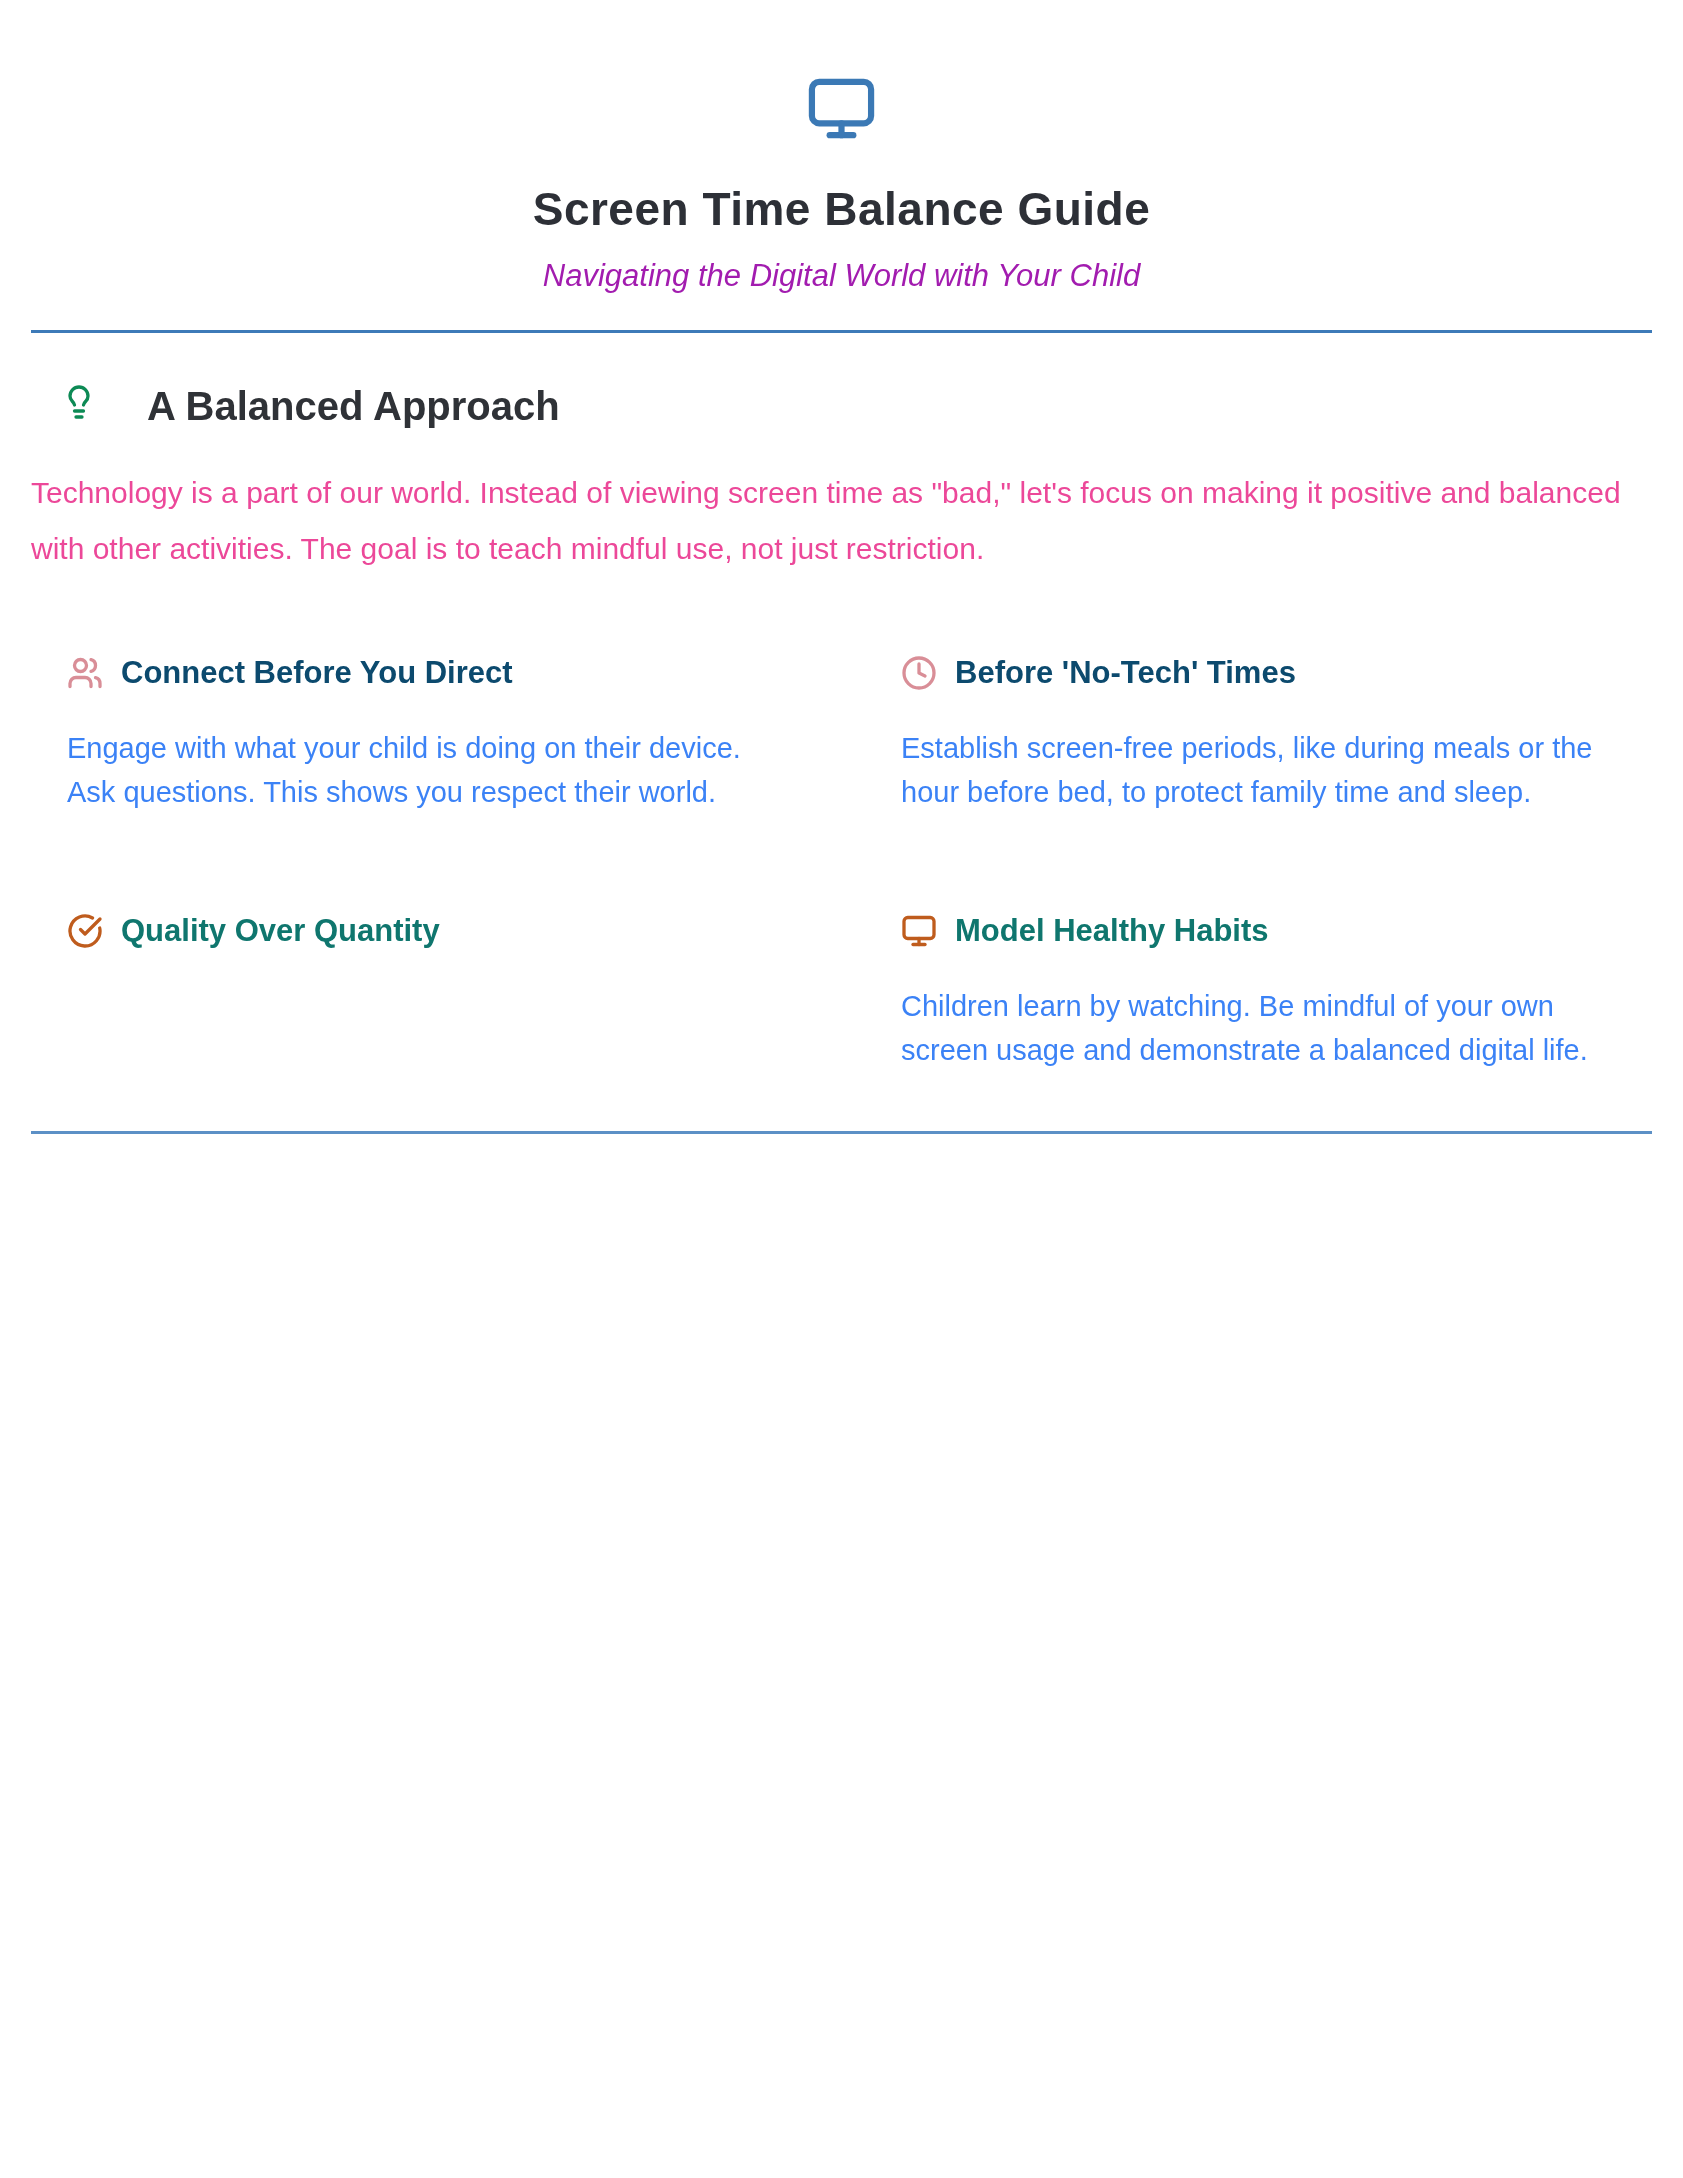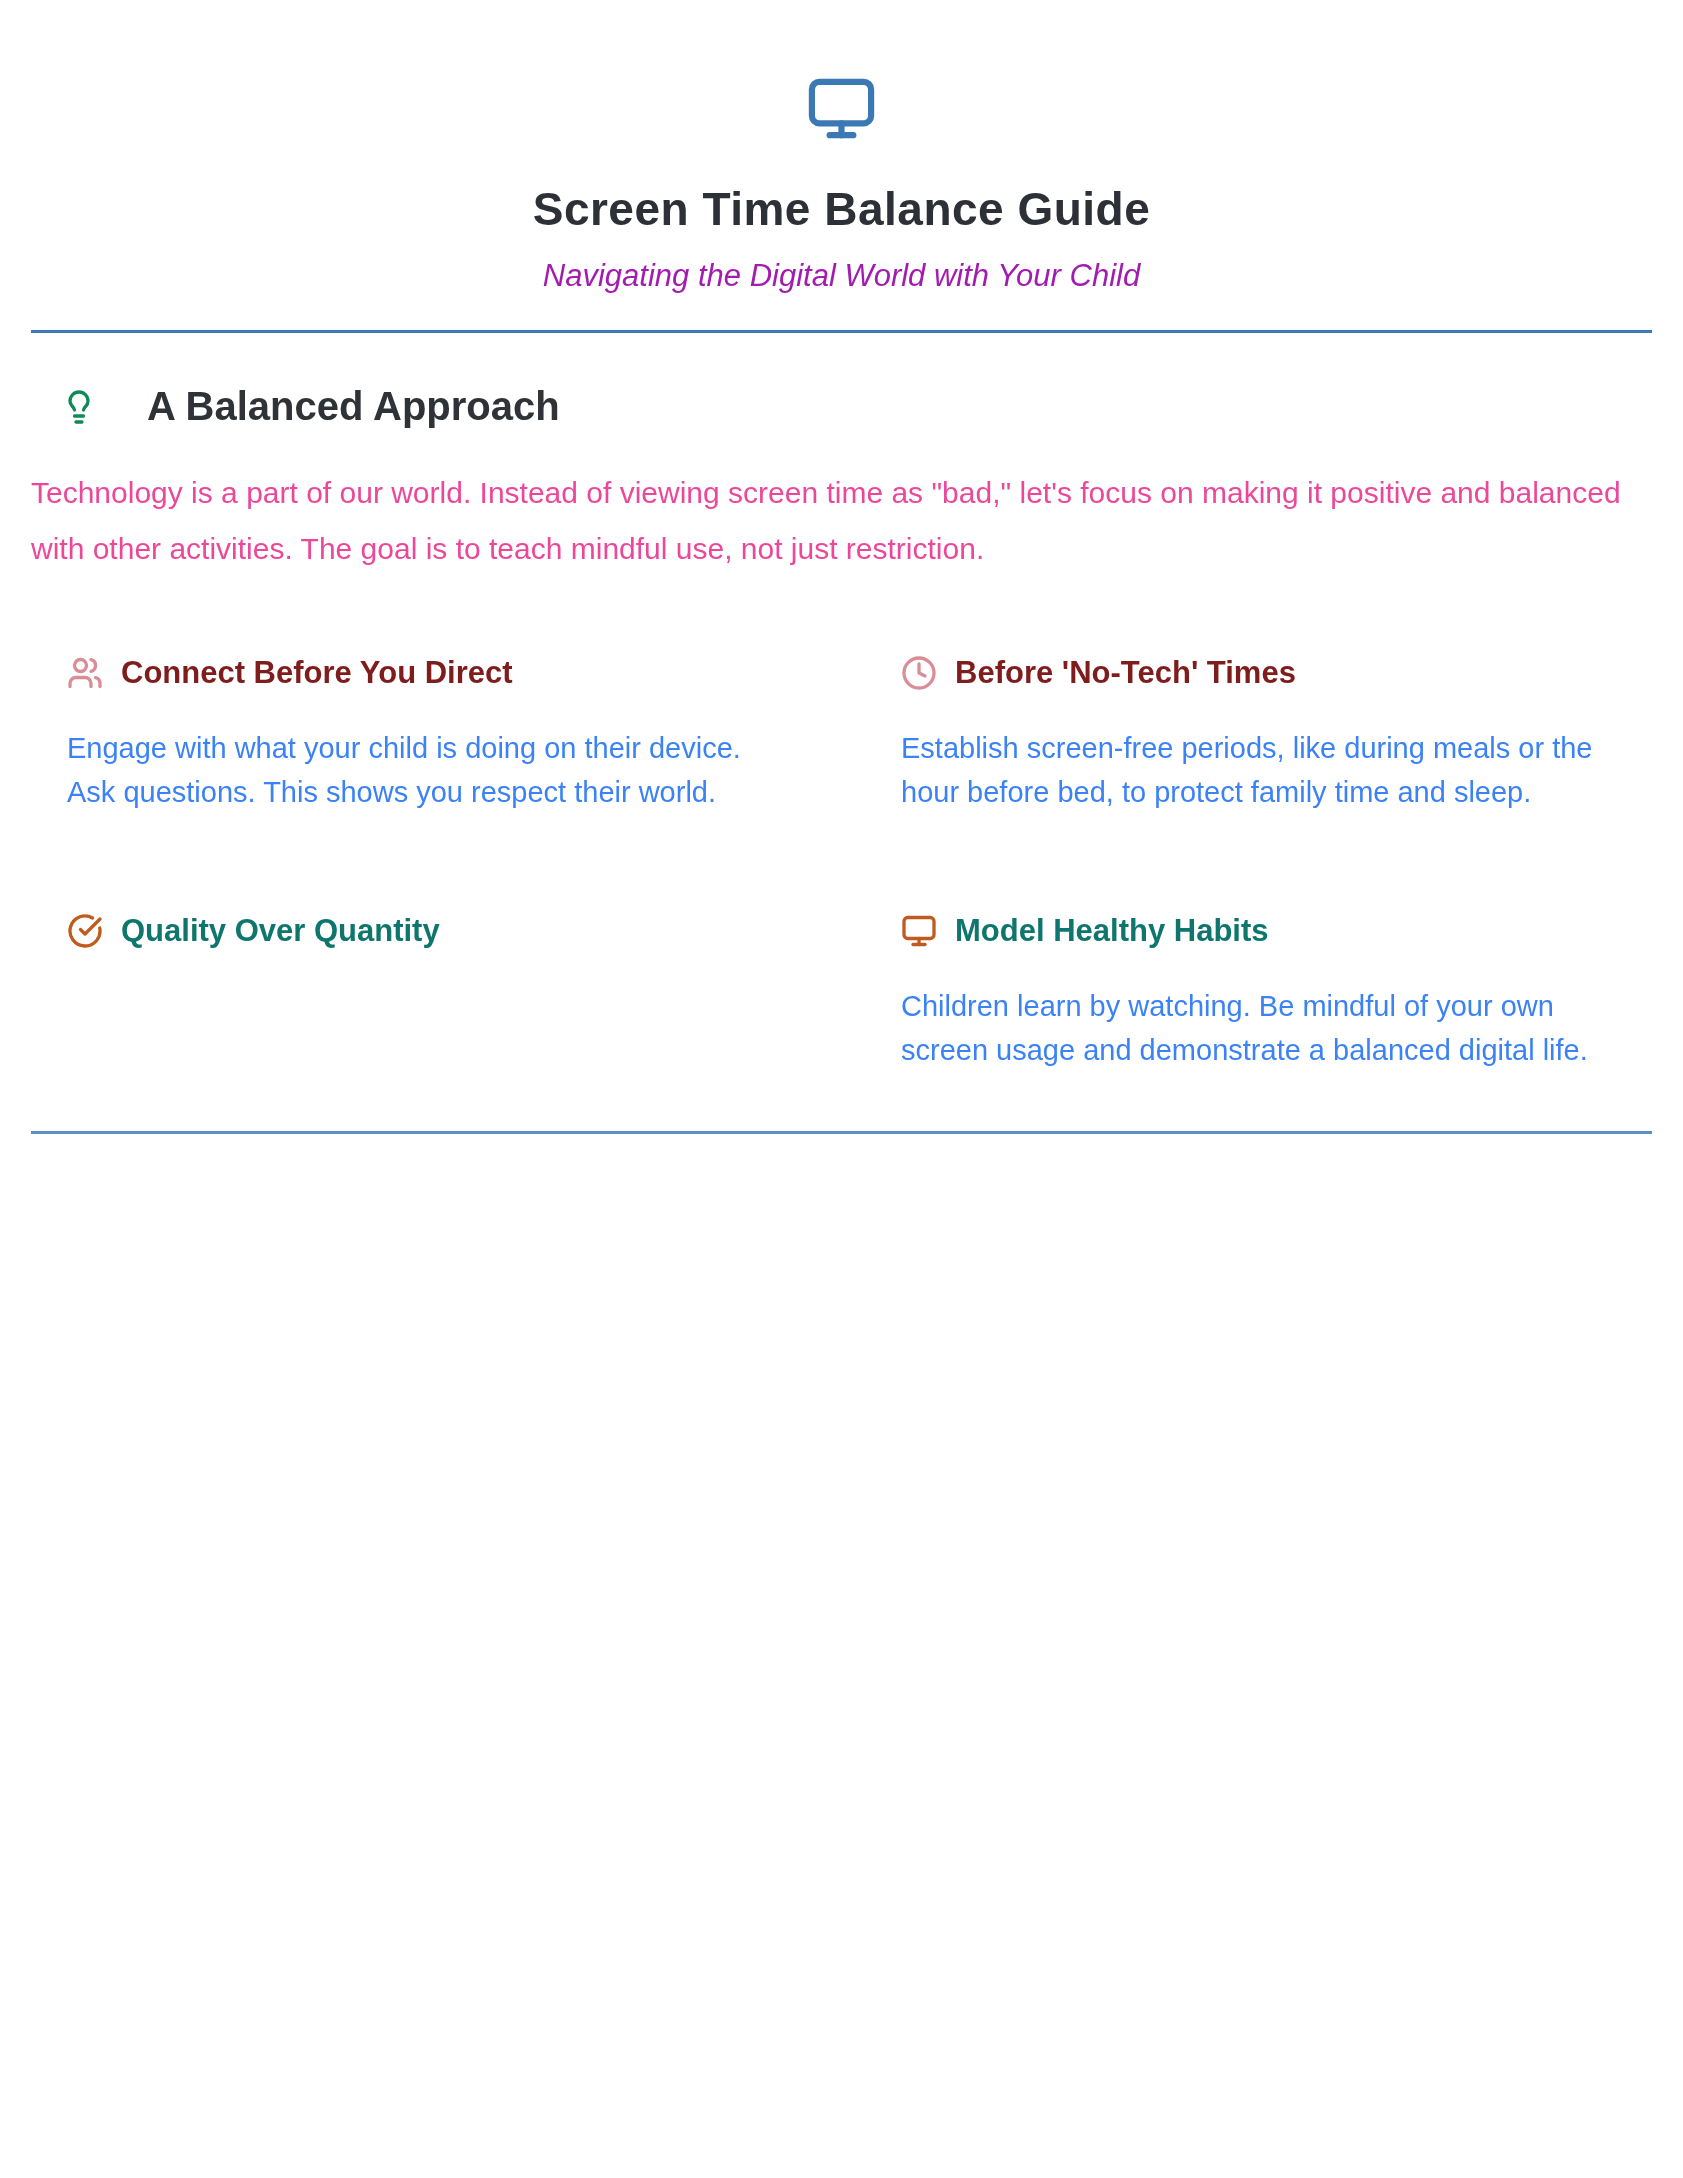--- a/index.html
+++ b/index.html
@@ -34,21 +34,20 @@
 
   .rule-top {
     border: none;
     border-top: 3px solid #3d7ab8;
     margin: 36px 0 0;
   }
 
   
   .section-heading {
     display: flex;
-    align-items: center;
     gap: 50px;
     margin: 51px 0 0 30px;
   }
   .section-heading .bulb svg { width: 36px; height: 36px; color: #0d8a55; display: block; }
   .section-heading h2 {
     margin: 0;
     font-size: 40px;
     font-weight: 700;
     color: #2f3237;
   }
@@ -63,21 +62,21 @@
   .tips {
     display: grid;
     grid-template-columns: 1fr 1fr;
     column-gap: 91px;
     row-gap: 99px;
     margin: 79px 8px 0 36px;
   }
   .tip-header { display: flex; align-items: center; gap: 18px; }
   .tip-header svg { width: 36px; height: 36px; flex: 0 0 auto; display: block; }
   .tip-title { margin: 0; font-size: 31px; font-weight: 700; }
-  .tip.rose .tip-title { color: #7f1d1d; }
+  .tip.rose .tip-title { color: #0c4a6e; }
   .tip.rose .tip-header svg { color: #d98e97; }
   .tip.orange .tip-title { color: #0f766e; }
   .tip.orange .tip-header svg { color: #bf5c1d; }
   .tip-body {
     margin: 36px 0 0;
     font-size: 29px;
     line-height: 1.5;
     color: #3b82f6;
     max-width: 703px;
   }

